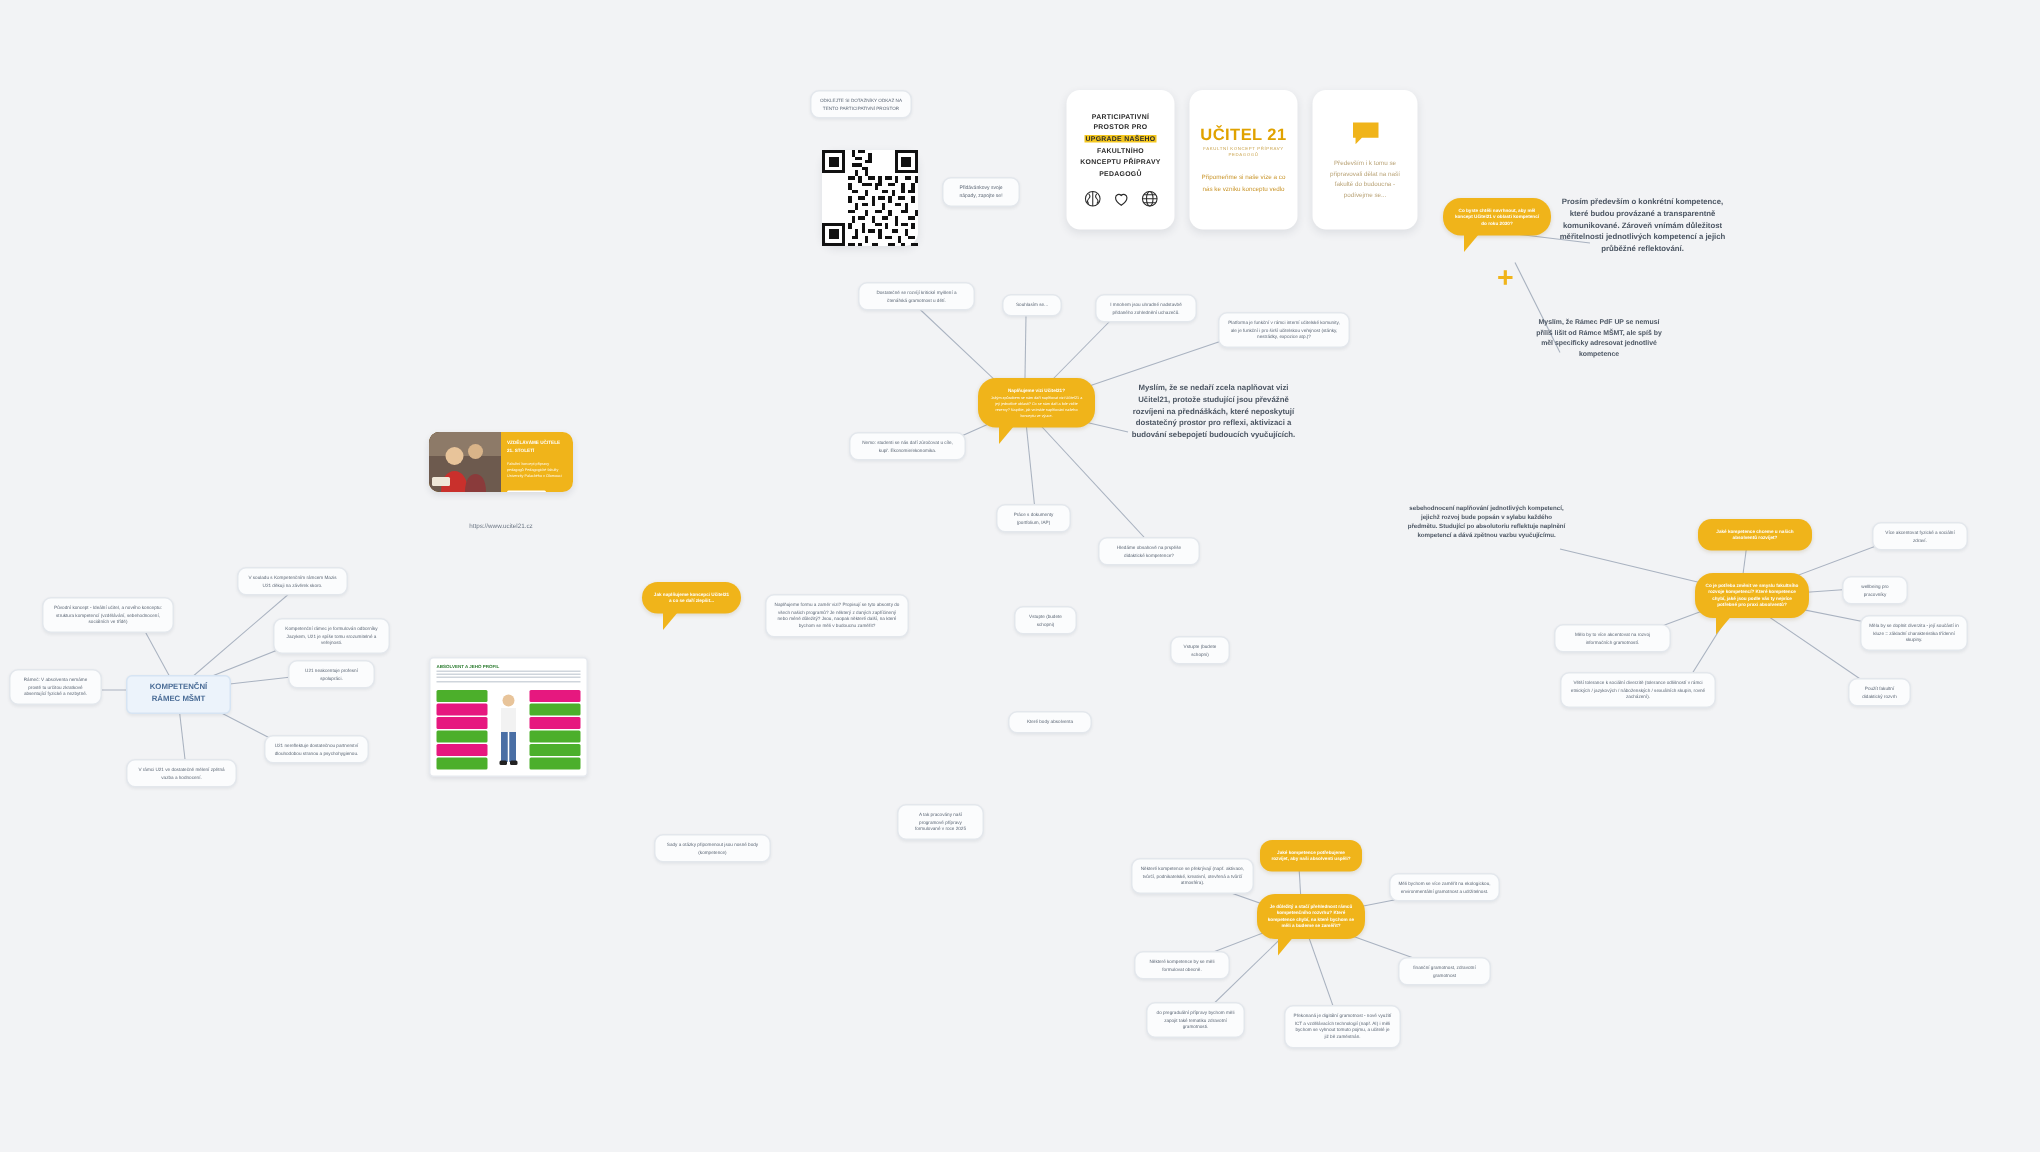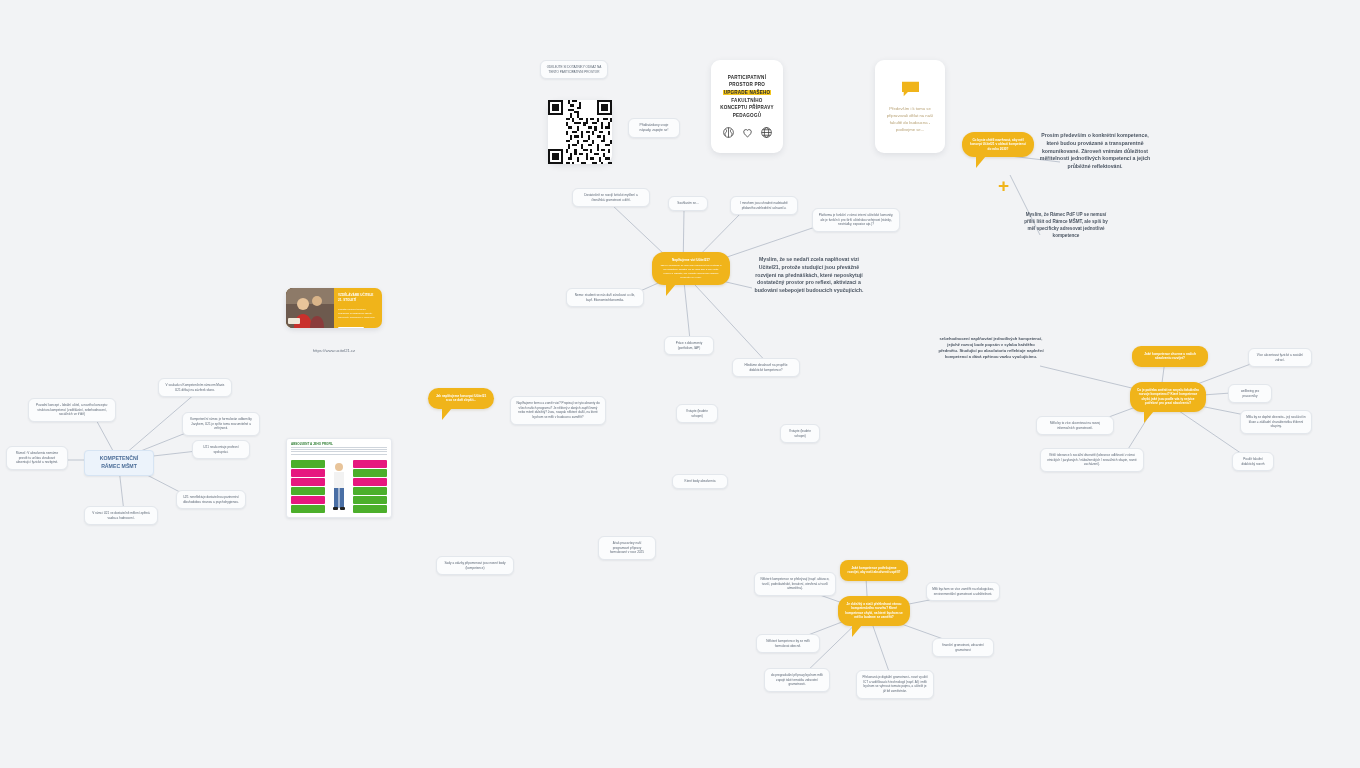--- a/index.html
+++ b/index.html
@@ -267,20 +267,25 @@
         <path d="M12 20s-7-4.6-7-9.3A4 4 0 0 1 12 8a4 4 0 0 1 7 2.7C19 15.4 12 20 12 20z"></path>
       </svg>
       <svg viewBox="0 0 24 24" fill="none" stroke="#2b2b2b" stroke-width="1.3">
         <circle cx="12" cy="12" r="9"></circle>
           <ellipse cx="12" cy="12" rx="4" ry="9"></ellipse>
           <path d="M3 12h18M4.5 7h15M4.5 17h15"></path>
       </svg>
     </div>
   </div>
 
+  <div class="imgcard" style="left:793px;top:60px;width:72px;height:93px;">
+    <div class="brandname"><span>UČITEL 21</span></div>
+    <div class="brandsub">FAKULTNÍ KONCEPT PŘÍPRAVY PEDAGOGŮ</div>
+    <div class="brandbody">Připomeňme si naše vize a co nás ke vzniku konceptu vedlo</div>
+  </div>
 
   <div class="imgcard" style="left:875px;top:60px;width:70px;height:93px;">
     <svg class="speechglyph" viewBox="0 0 24 20">
       <path d="M2 2h20v12H9l-5 5v-5H2z" fill="#f0b41a"></path>
     </svg>
     <div class="brandbody" style="color:#b9a377;margin-top:8px;">Především i k tomu se připravovali dělat na naší fakultě do budoucna - podívejme se...</div>
   </div>
 
   <div class="bubble t3" style="left:962px;top:132px;width:58px;">
     <span>Co byste chtěli navrhnout, aby měl koncept Učitel21 v oblasti kompetencí do roku 2030?</span>

